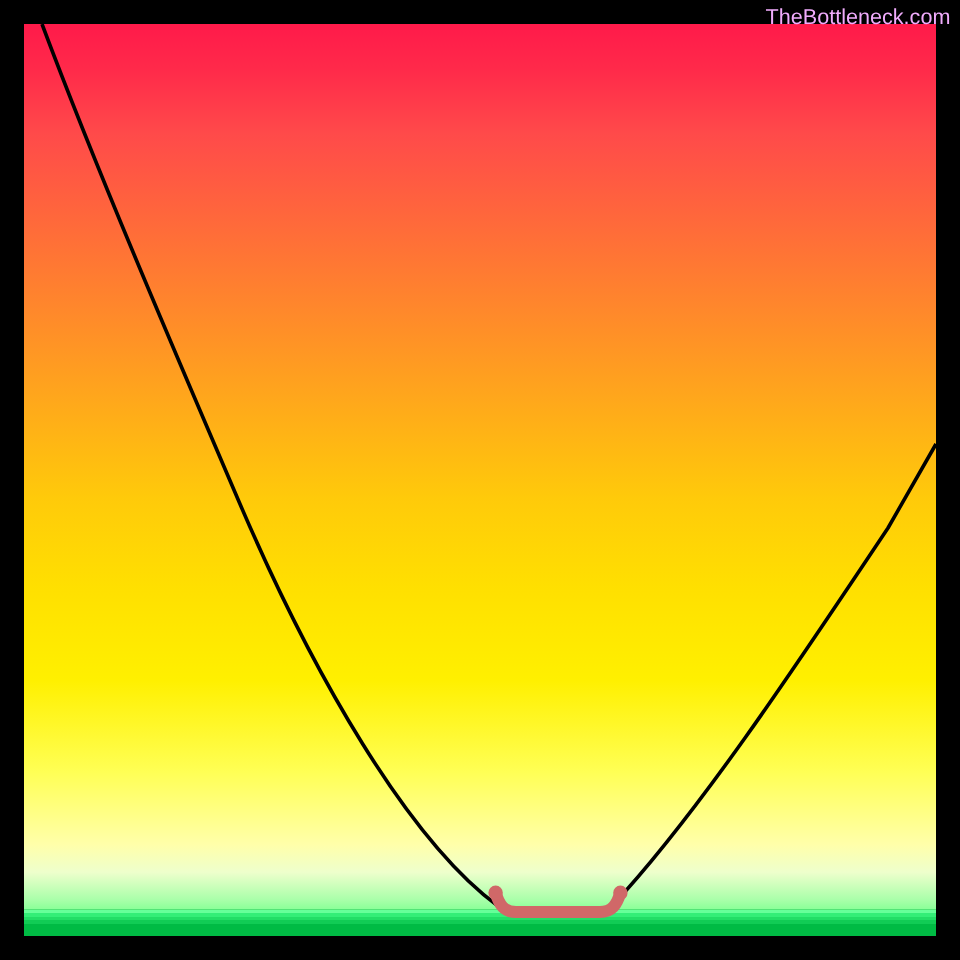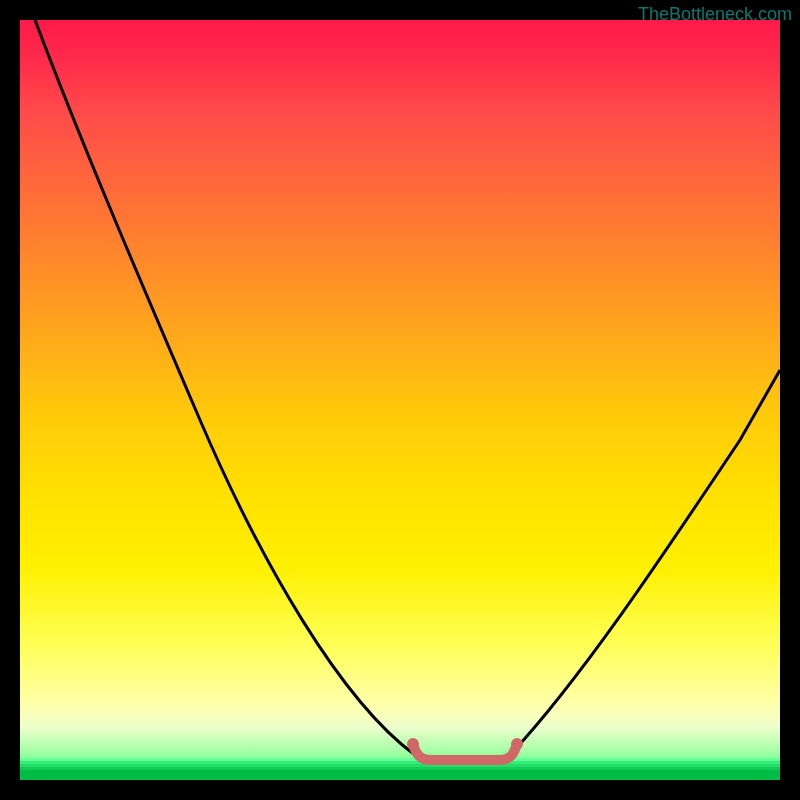--- a/index.html
+++ b/index.html
@@ -30,21 +30,21 @@
       #ffffaa 90%,
       #eeffcc 93%,
       #aaffaa 96%,
       #33ff66 100%
     );
   }
   .watermark {
     position: absolute;
     top: 4px;
     right: 8px;
-    color: #0f766e;
+    color: #f0abfc;
     font-size: 18px;
     font-weight: 500;
     z-index: 5;
   }
   .curve-svg {
     position: absolute;
     left: 0;
     top: 0;
     width: 760px;
     height: 760px;

